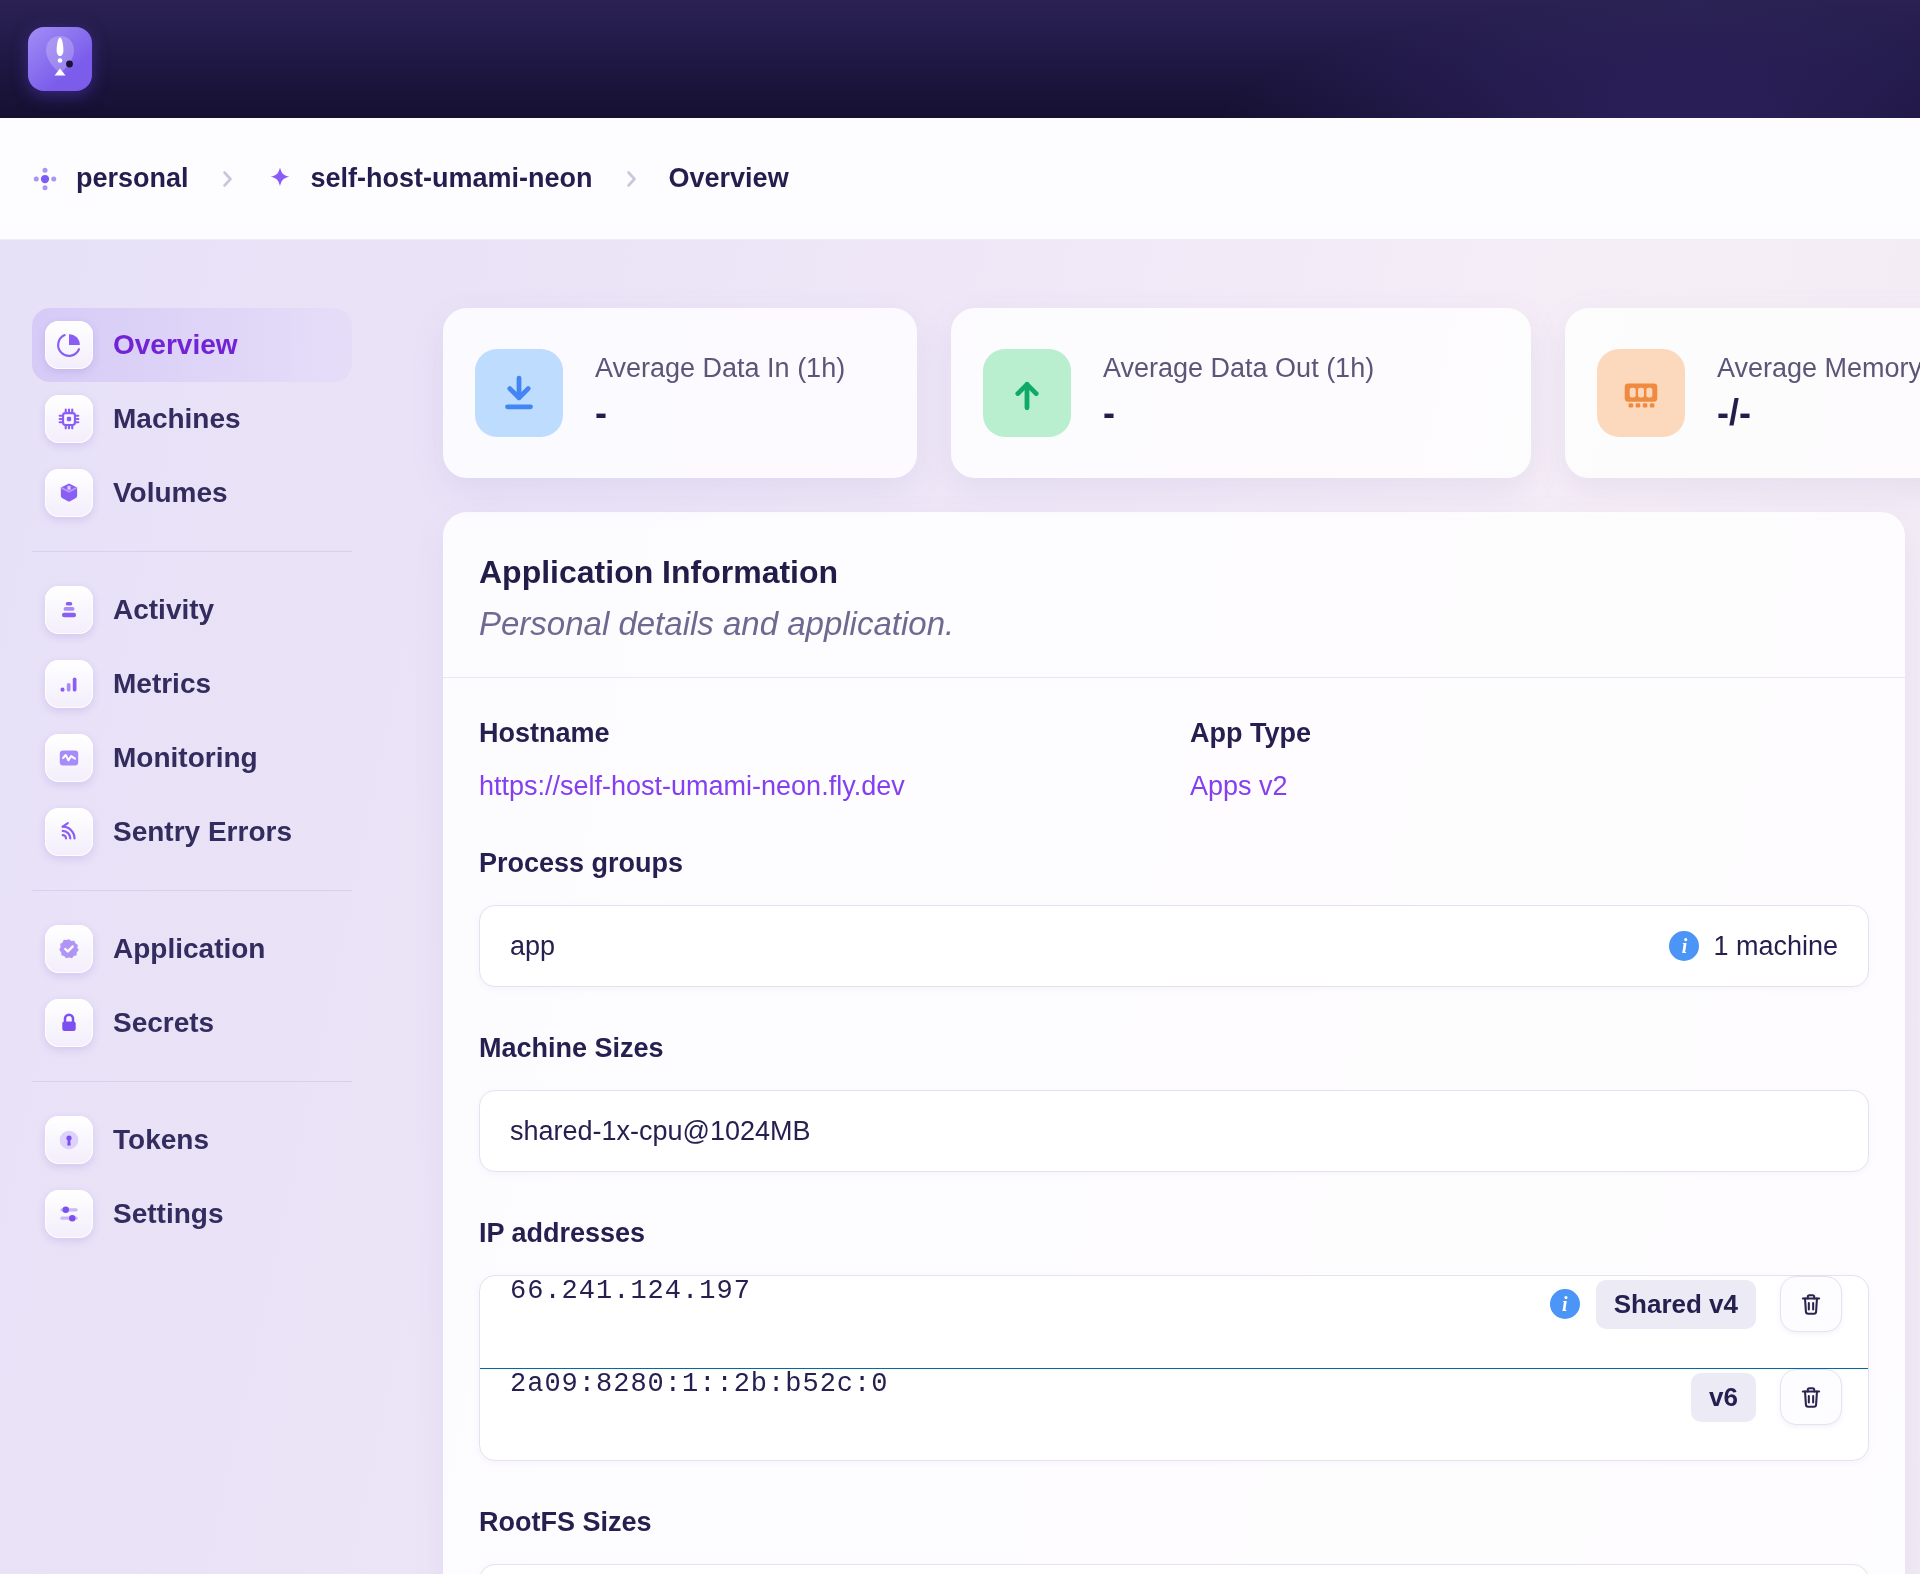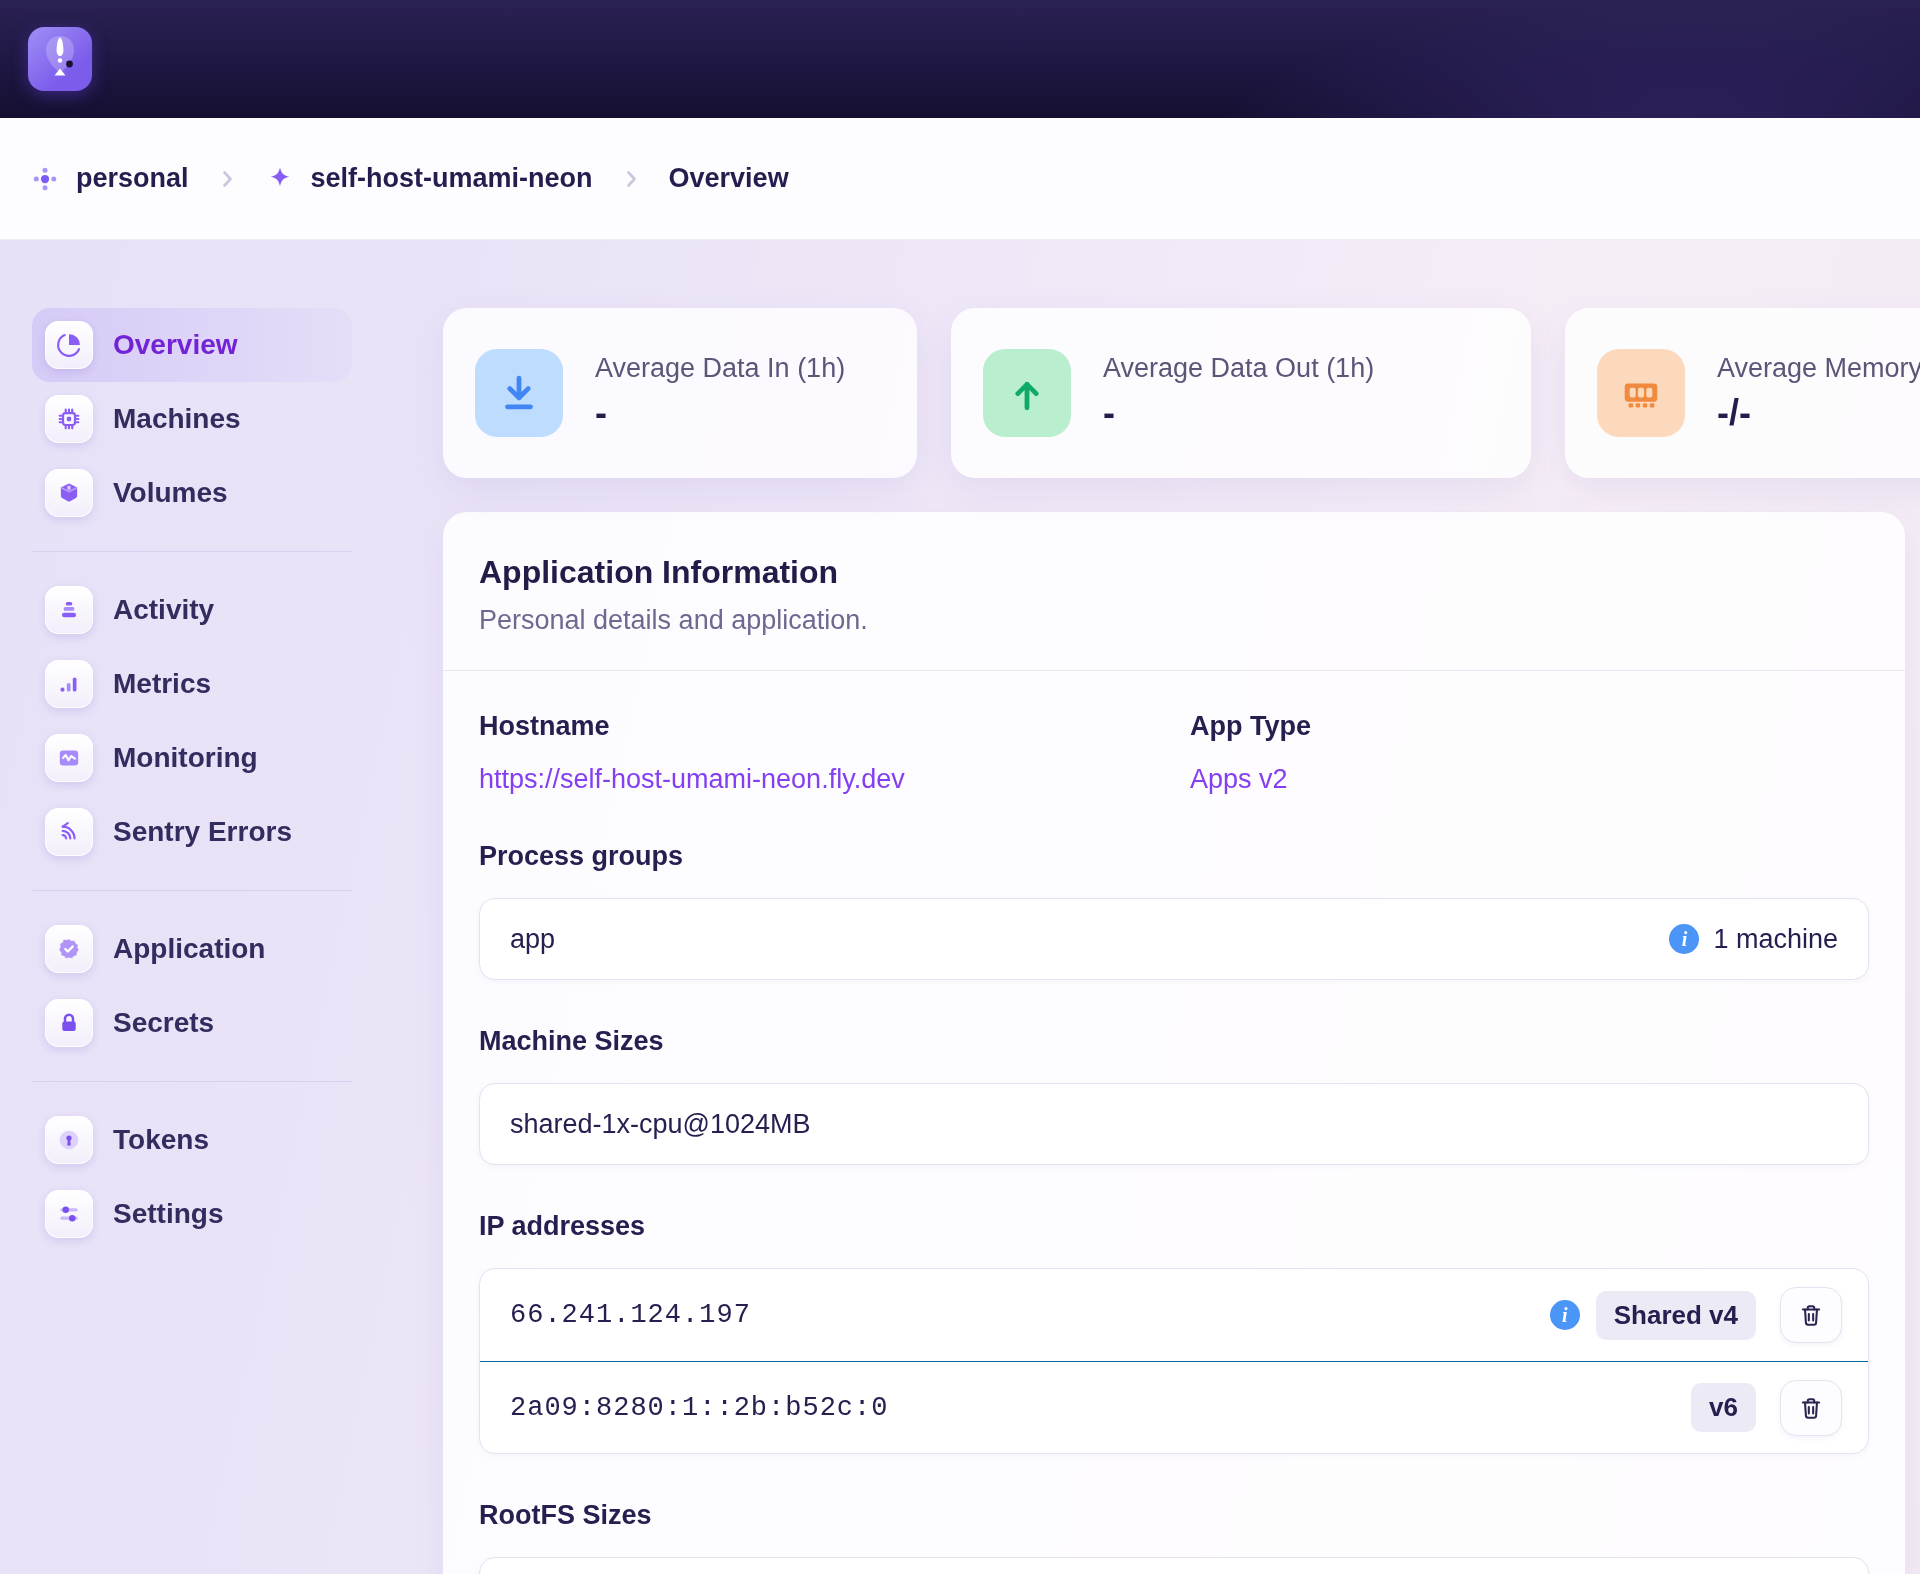--- a/index.html
+++ b/index.html
@@ -54,37 +54,37 @@
   .stat-tile { flex:none; width:88px; height:88px; border-radius:22px;
     display:flex; align-items:center; justify-content:center; }
   .stat-label { font-size:27px; color:#5c5578; white-space:nowrap; }
   .stat-value { font-size:36px; font-weight:700; color:#231d4b; margin-top:8px; }
 
   
   .app-card { margin-top:34px; width:1462px; border-radius:24px; background:rgba(255,255,255,.85);
     box-shadow:0 12px 34px rgba(106,86,190,.08); }
   .app-card-header { padding:42px 36px 34px; border-bottom:1px solid #eae6f3; }
   .app-title { font-size:32px; font-weight:700; color:#221c49; }
-  .app-sub { font-size:27px; color:#6f6890; margin-top:14px; }
+  .app-sub { font-size:33px; color:#6f6890; margin-top:14px;font-style:italic; }
   .app-body { padding:40px 36px 80px; }
 
   .two-col { display:grid; grid-template-columns:711px 1fr; }
   .field-label { font-size:27px; font-weight:600; color:#262050; line-height:1.15; }
   .link { font-size:27px; color:#8440f0; margin-top:22px; display:inline-block;
     cursor:pointer; text-decoration:none; }
 
   .section { margin-top:46px; }
   .field-box { margin-top:26px; border:1.5px solid #e5e1f0; border-radius:16px; background:#ffffff;
     box-shadow:0 2px 6px rgba(120,100,200,.05); }
   .box-row { height:80px; display:flex; align-items:center; justify-content:space-between;
     padding:0 30px; }
   .box-text { font-size:27px; color:#262050; }
   .machines-cell { display:flex; align-items:center; gap:14px; font-size:27px; color:#262050; }
 
-  .ip-row { height:92px; display:flex; align-items:center; justify-content:space-between;
+  .ip-row { height:92px; display:flex; align-items:flex-start; justify-content:space-between;
     padding:0 26px 0 30px; }
   .ip-row + .ip-row { border-top:1px solid #0369a1; }
   .mono { font-family:"Liberation Mono", monospace; font-size:27px; color:#262050; letter-spacing:1px; }
   .ip-right { display:flex; align-items:center; gap:16px; }
   .badge { background:#eceaf5; border-radius:10px; padding:9px 18px; font-size:26px;
     font-weight:700; color:#262050; white-space:nowrap; }
   .icon-btn { width:62px; height:56px; border-radius:16px; border:1.5px solid #e6e2f0;
     background:#fdfdff; display:flex; align-items:center; justify-content:center;
     margin-left:8px; box-shadow:0 2px 5px rgba(120,100,200,.09); cursor:pointer; }
 

